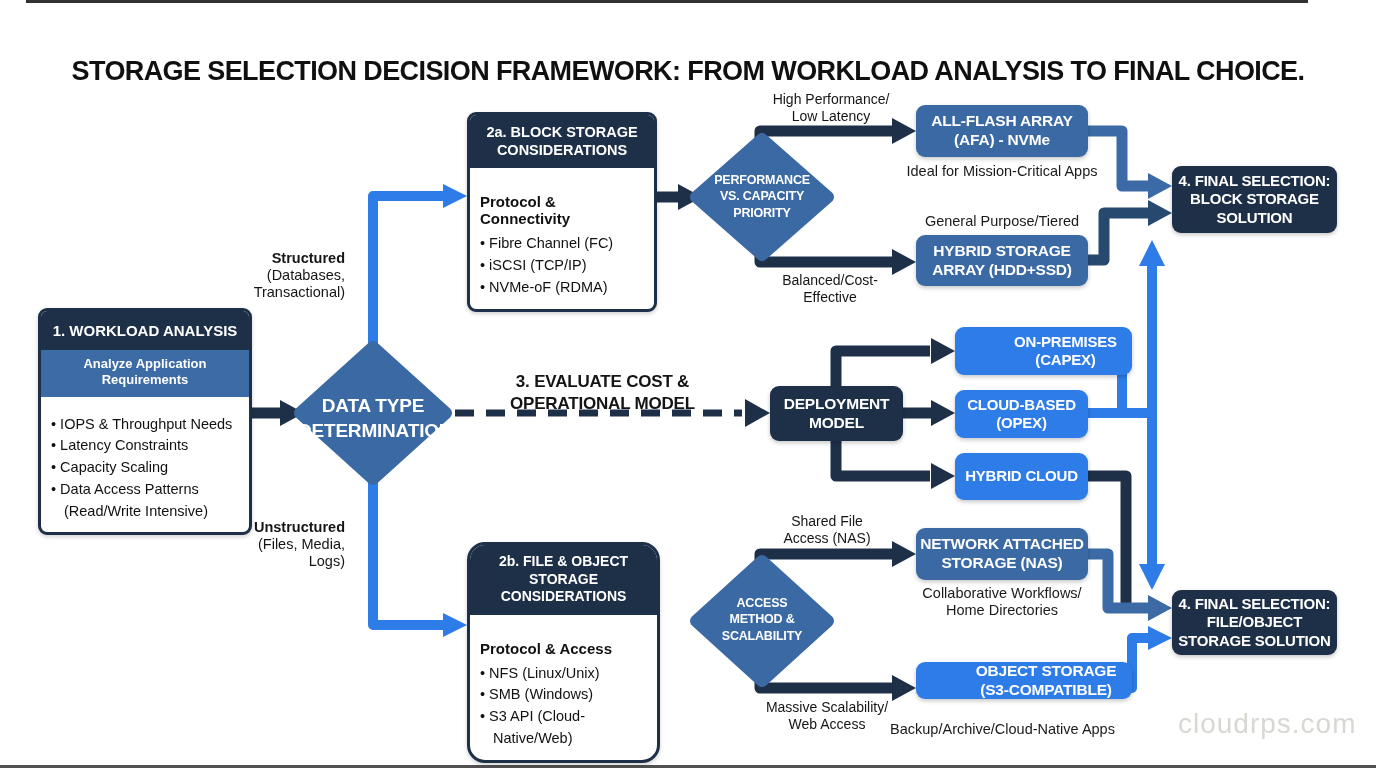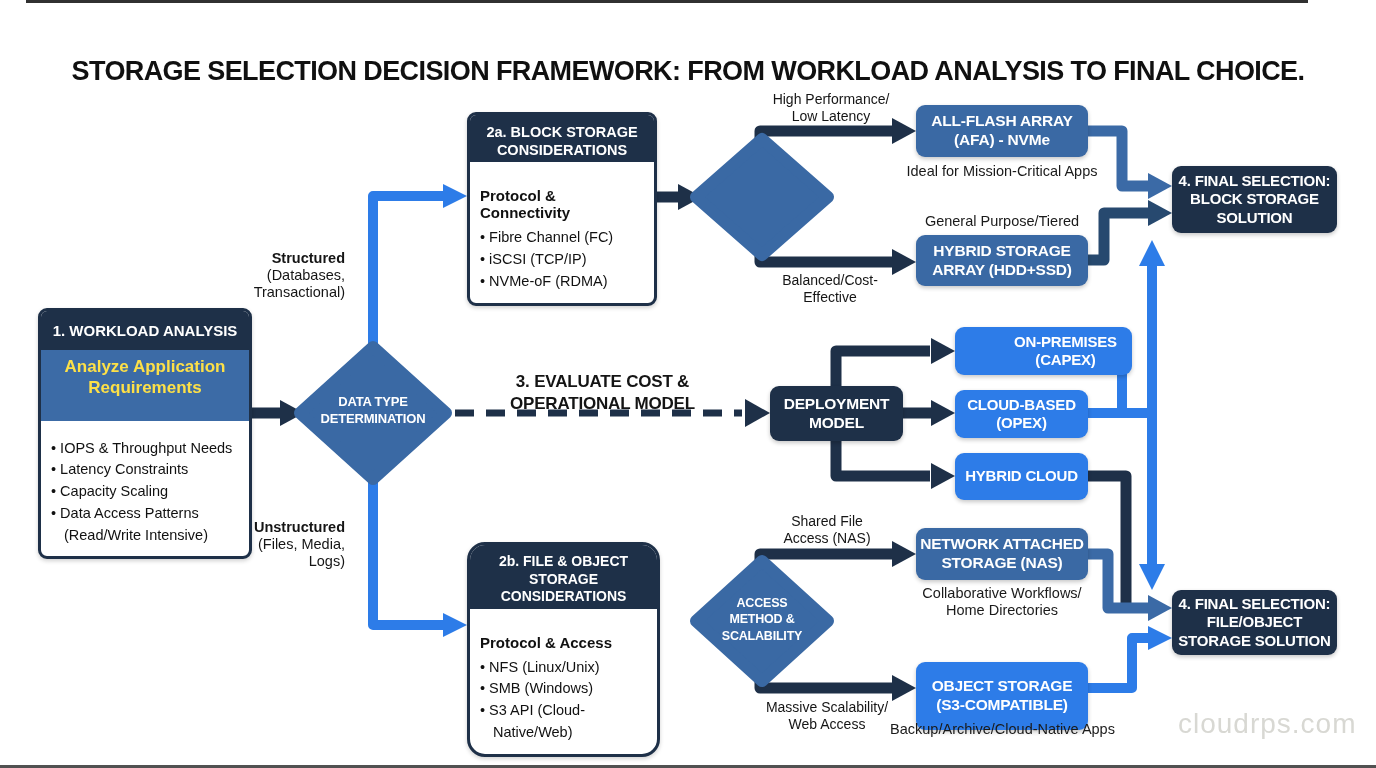--- a/index.html
+++ b/index.html
@@ -11,29 +11,29 @@
   .edge{position:absolute;background:#1f1f1f;}
   .edge.top{left:26px;top:0;width:1282px;height:3px;opacity:.92;}
   .edge.bottom{left:0;bottom:0;width:1376px;height:3px;background:#333;opacity:.85;}
   .title{
     position:absolute;left:0;right:0;top:28px;text-align:center;
     font-size:27px;font-weight:700;letter-spacing:-0.6px;color:#101010;margin-top:28px;
   }
   svg.wires{position:absolute;left:0;top:0;}
   
   .cbox{position:absolute;background:#fff;border:3px solid #1e3048;border-radius:9px;overflow:hidden;box-shadow:0 2px 4px rgba(0,0,0,.18);}
-  .cbox .head{background:#1e3048;color:#fff;text-align:center;font-weight:700;line-height:1.25;padding:8px 5px 3px;}
+  .cbox .head{background:#1e3048;color:#fff;text-align:center;font-weight:700;line-height:1.25;padding:8px 5px 9px;}
   .cbox .body{padding:9px 10px 10px;}
   .cbox .btitle{font-weight:700;font-size:15px;margin:16px 0 6px;}
   ul.blts{list-style:none;margin:0;padding:0;font-size:14.5px;line-height:1.5;}
   ul.blts li{padding-left:13px;text-indent:-13px;}
   ul.blts li::before{content:"• ";}
   
   .wb-head{background:#1e3048;color:#fff;font-size:15px;font-weight:700;text-align:center;padding:11px 4px;}
-  .wb-sub{background:#3c6ba6;color:#fde047;font-size:17px;font-weight:700;text-align:center;padding:6px 4px 22px;line-height:1.25;}
+  .wb-sub{background:#3c6ba6;color:#ffffff;font-size:13px;font-weight:700;text-align:center;padding:6px 4px 8px;line-height:1.25;}
   .wb-body{padding:17px 8px 10px 10px;}
   
   .node{
     position:absolute;border-radius:9px;color:#fff;font-weight:700;text-align:center;
     display:flex;align-items:center;justify-content:center;line-height:1.22;
     box-shadow:0 2px 4px rgba(0,0,0,.22);letter-spacing:-0.2px;
   }
   .dark{background:#1e3048;}
   .steel{background:#3a69a4;}
   .bright{background:#2d7ce8;}
@@ -136,22 +136,25 @@
     <b class="ml">Structured</b>
     <div class="ml">(Databases,
 Transactional)</div>
   </div>
   <div class="rlabel" style="left:233px;top:519px;width:112px;">
     <b class="ml">Unstructured</b>
     <div class="ml">(Files, Media,
 Logs)</div>
   </div>
 
-  <div class="dlabel ml" style="left:298px;top:394px;width:150px;font-size:13px;">DATA TYPE
+  <div class="dlabel ml" style="left:298px;top:394px;width:150px;font-size:19px;">DATA TYPE
 DETERMINATION</div>
+  <div class="dlabel ml" style="left:692px;top:172px;width:140px;font-size:12.5px;">PERFORMANCE
+VS. CAPACITY
+PRIORITY</div>
   <div class="dlabel ml" style="left:692px;top:595px;width:140px;font-size:12.5px;">ACCESS
 METHOD &amp;
 SCALABILITY</div>
 
   <div class="cbox" style="left:467px;top:112px;width:184px;">
     <div class="head ml" style="font-size:14.5px;">2a. BLOCK STORAGE
 CONSIDERATIONS</div>
     <div class="body">
       <div class="btitle">Protocol &amp; Connectivity</div>
       <ul class="blts">
@@ -201,21 +204,21 @@
   <div class="node bright ml" style="left:955px;top:327px;width:133px;height:48px;font-size:15px;padding-left:44px;">ON-PREMISES
 (CAPEX)</div>
   <div class="node bright ml" style="left:955px;top:390px;width:133px;height:48px;font-size:15px;">CLOUD-BASED
 (OPEX)</div>
   <div class="node steel ml" style="left:916px;top:528px;width:172px;height:52px;font-size:15.5px;">NETWORK ATTACHED
 STORAGE (NAS)</div>
 
   <div class="node bright ml" style="left:955px;top:453px;width:133px;height:47px;font-size:15px;">HYBRID CLOUD</div>
   <div class="caption ml" style="left:897px;top:585px;width:210px;">Collaborative Workflows/
 Home Directories</div>
-  <div class="node bright ml" style="left:916px;top:662px;width:172px;height:68px;font-size:15.5px;">OBJECT STORAGE
+  <div class="node bright ml" style="left:916px;top:662px;width:172px;height:37px;font-size:15.5px;padding-left:44px;">OBJECT STORAGE
 (S3-COMPATIBLE)</div>
   <div class="caption ml" style="left:885px;top:721px;width:235px;">Backup/Archive/Cloud-Native Apps</div>
   <div class="node dark ml" style="left:1172px;top:590px;width:165px;height:65px;font-size:15px;">4. FINAL SELECTION:
 FILE/OBJECT
 STORAGE SOLUTION</div>
 
   <div class="watermark">cloudrps.com</div>
 </div>
 
 </body></html>

